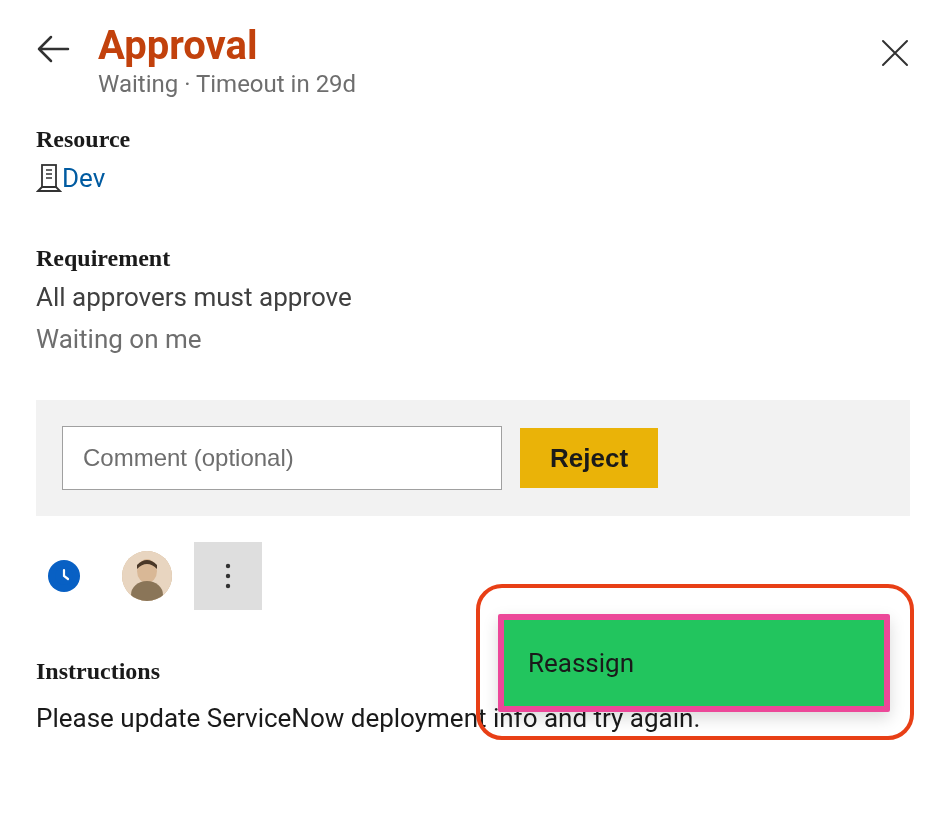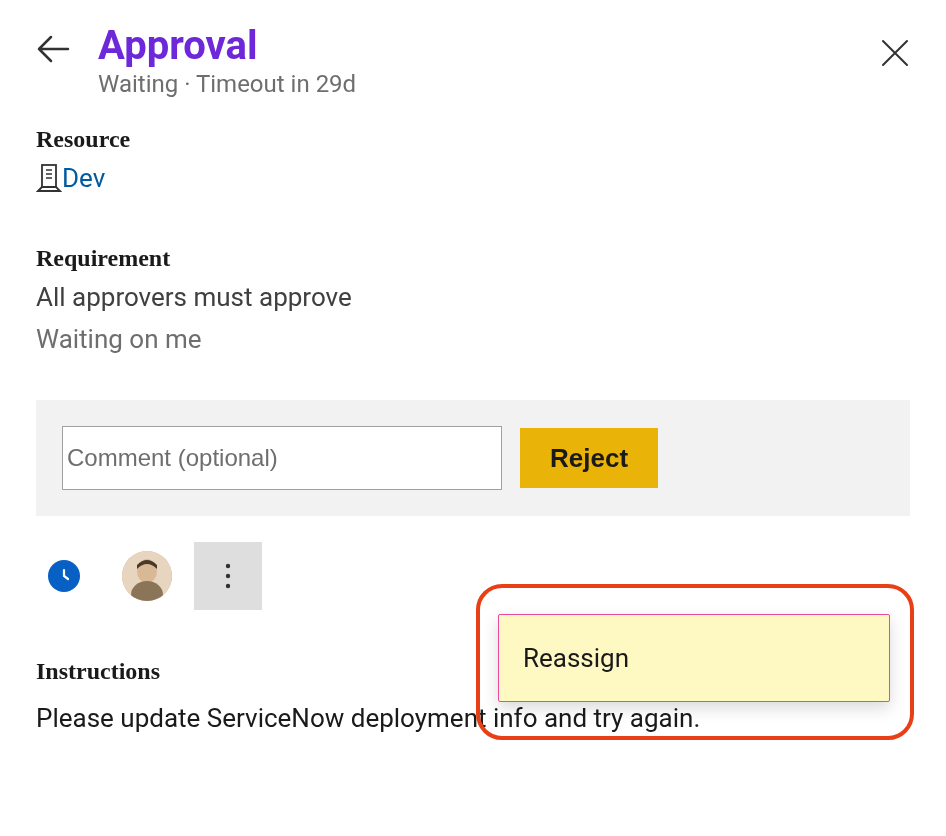--- a/index.html
+++ b/index.html
@@ -26,21 +26,21 @@
       margin-right: 28px;
       cursor: pointer;
     }
     .title-block {
       flex: 1;
     }
     .title {
       font-size: 40px;
       font-weight: 700;
       line-height: 1.1;
-      color: #6d28d9;
+      color: #c2410c;
     }
     .subtitle {
       font-size: 24px;
       color: #6e6e6e;
       margin-top: 2px;
     }
     .close-btn {
       margin-top: 14px;
       cursor: pointer;
     }
@@ -82,21 +82,21 @@
       gap: 18px;
       margin-bottom: 18px;
     }
     .comment-input {
       flex: 0 0 auto;
       width: 440px;
       height: 64px;
       border: 1px solid #a0a0a0;
       background: #fff;
       font-size: 24px;
-      padding: 0 4px;
+      padding: 0 20px;
       color: #1a1a1a;
     }
     .comment-input::placeholder {
       color: #6e6e6e;
     }
     .btn {
       height: 60px;
       padding: 0 30px;
       font-size: 26px;
       font-weight: 600;
@@ -170,22 +170,22 @@
       height: 156px;
       border: 4px solid #e83f16;
       border-radius: 26px;
       pointer-events: none;
     }
     .popover {
       position: absolute;
       left: 498px;
       top: 614px;
       width: 392px;
-      background: #fef9c3;
-      border: 1px solid #ec4899;
+      background: #22c55e;
+      border: 6px solid #ec4899;
       border-radius: 2px;
       box-shadow: 0 6px 16px rgba(0,0,0,0.15);
       padding: 28px 24px;
     }
     .popover-item {
       font-size: 26px;
       color: #1a1a1a;
       cursor: pointer;
     }
     .instructions-text {

